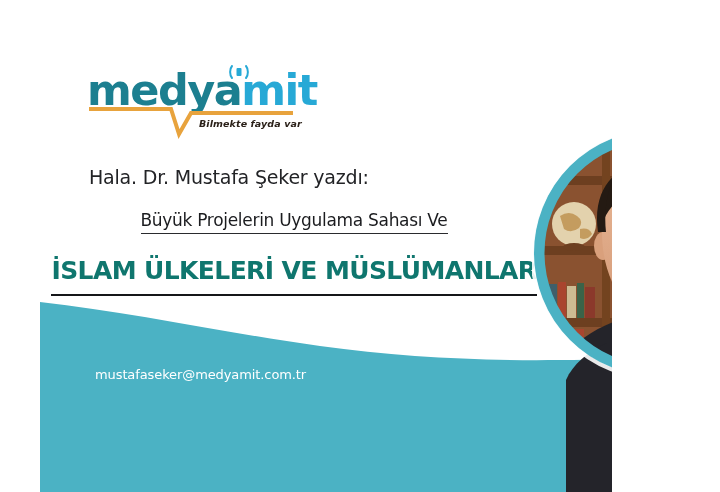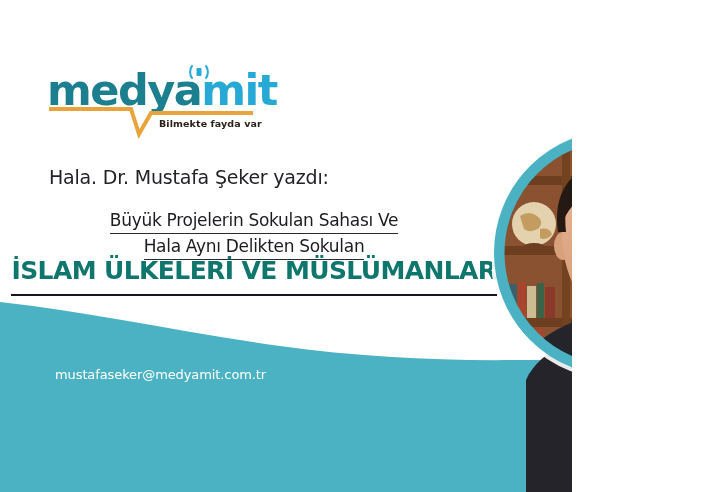--- a/index.html
+++ b/index.html
@@ -11,20 +11,21 @@
     background: #ffffff;
     font-family: "Liberation Sans", sans-serif;
   }
 
   #poster {
     position: relative;
     width: 572px;
     height: 492px;
     background: #ffffff;
     overflow: hidden;
+    margin-left: 40px;
   }
 
   
   .wave-band {
     position: absolute;
     left: 0;
     top: 0;
     width: 720px;
     height: 492px;
     pointer-events: none;
@@ -66,20 +67,21 @@
     top: -4px;
     width: 20px;
     height: 16px;
   }
 
   .logo-tagline {
     position: absolute;
     left: 112px;
     top: 50px;
     font-family: "DejaVu Sans", sans-serif;
+    font-style: italic;
     font-weight: bold;
     font-size: 9.5px;
     letter-spacing: 0.1px;
     color: #2b2119;
     white-space: nowrap;
   }
 
   
   .byline {
     position: absolute;
@@ -181,24 +183,21 @@
       <path d="M4,5 L86,5 L94,30 L106,9 L208,9" stroke="#e8a33d" stroke-width="4" fill="none" stroke-linejoin="miter" stroke-linecap="butt"></path>
     </svg>
 
     <div class="logo-tagline">Bilmekte fayda var</div>
   </div>
 
   <div class="byline">Hala. Dr. Mustafa Şeker yazdı:</div>
 
   <div class="headline">
     <div class="headline-row">
-      <span class="headline-line">Büyük Projelerin Sokulan Sahası Ve</span>
-    </div>
-    <div class="headline-row">
-      <span class="headline-line">Hala Aynı Delikten Sokulan</span>
+      <span class="headline-line">Büyük Projelerin Uygulama Sahası Ve</span>
     </div>
   </div>
 
   <div class="headline-main">
     <span>İSLAM ÜLKELERİ VE MÜSLÜMANLAR</span>
   </div>
 
   <div class="email">mustafaseker@medyamit.com.tr</div>
 
   <div class="portrait-wrap">

